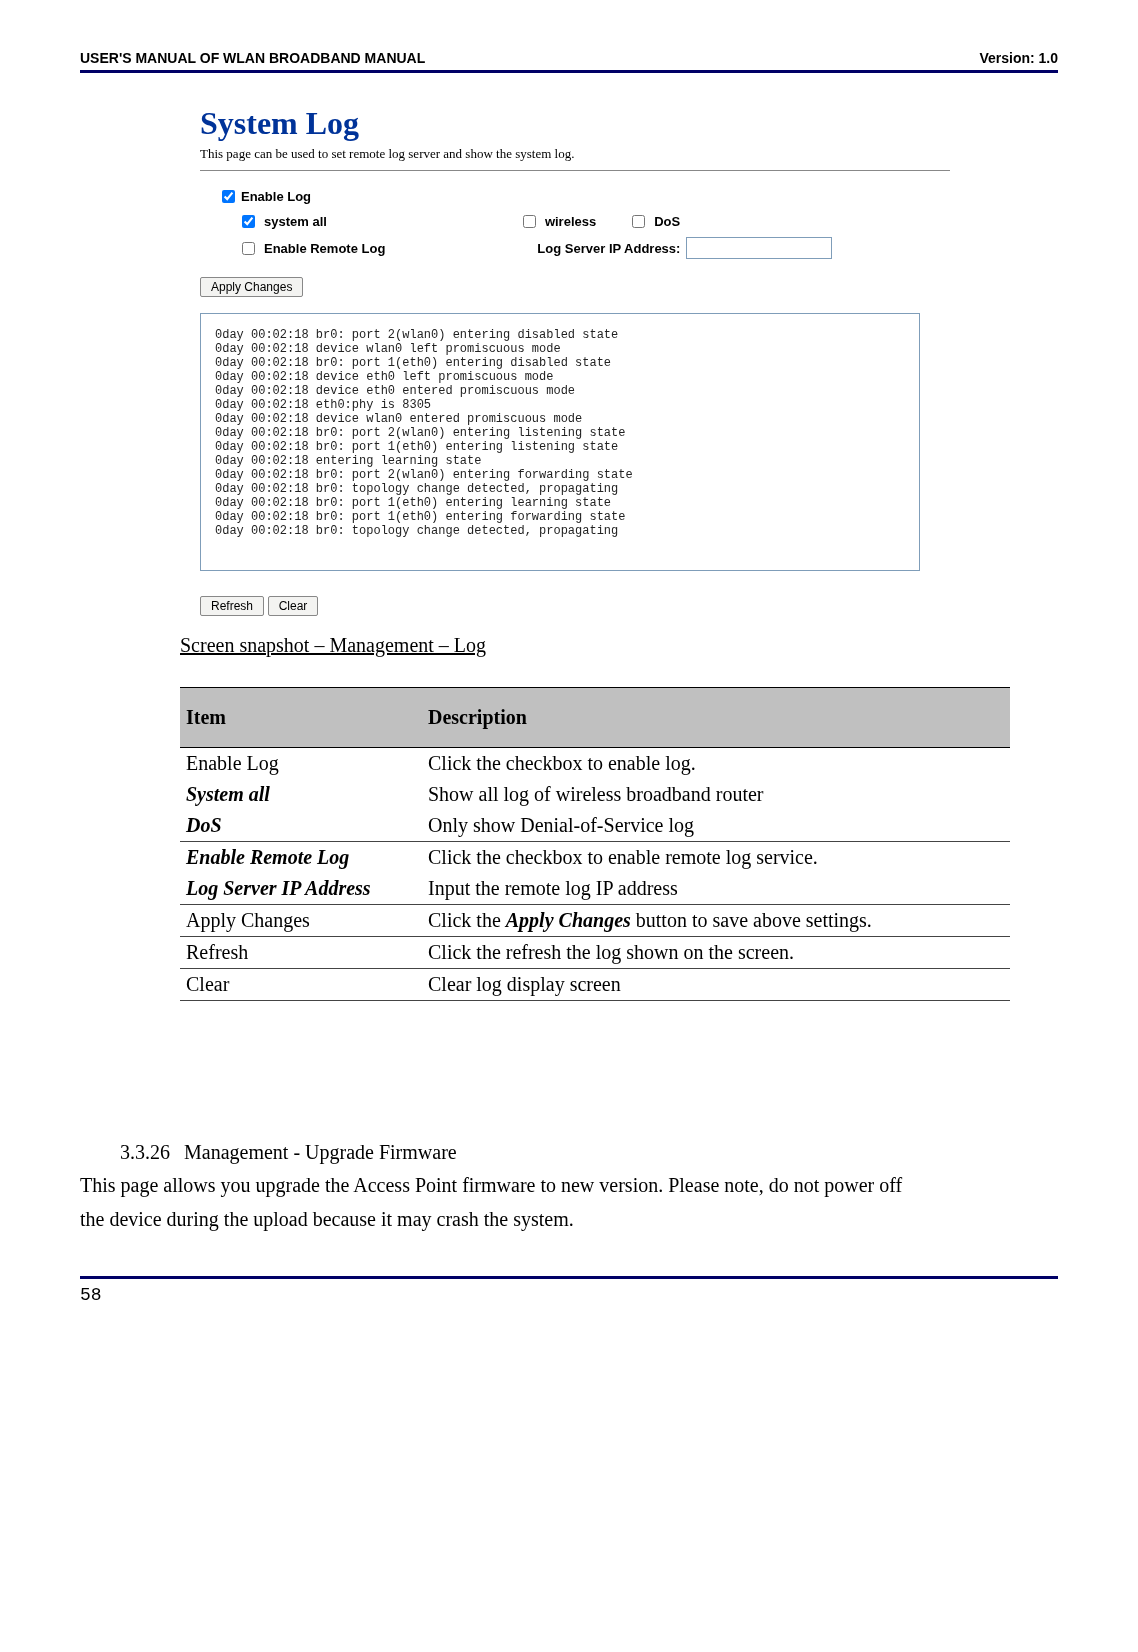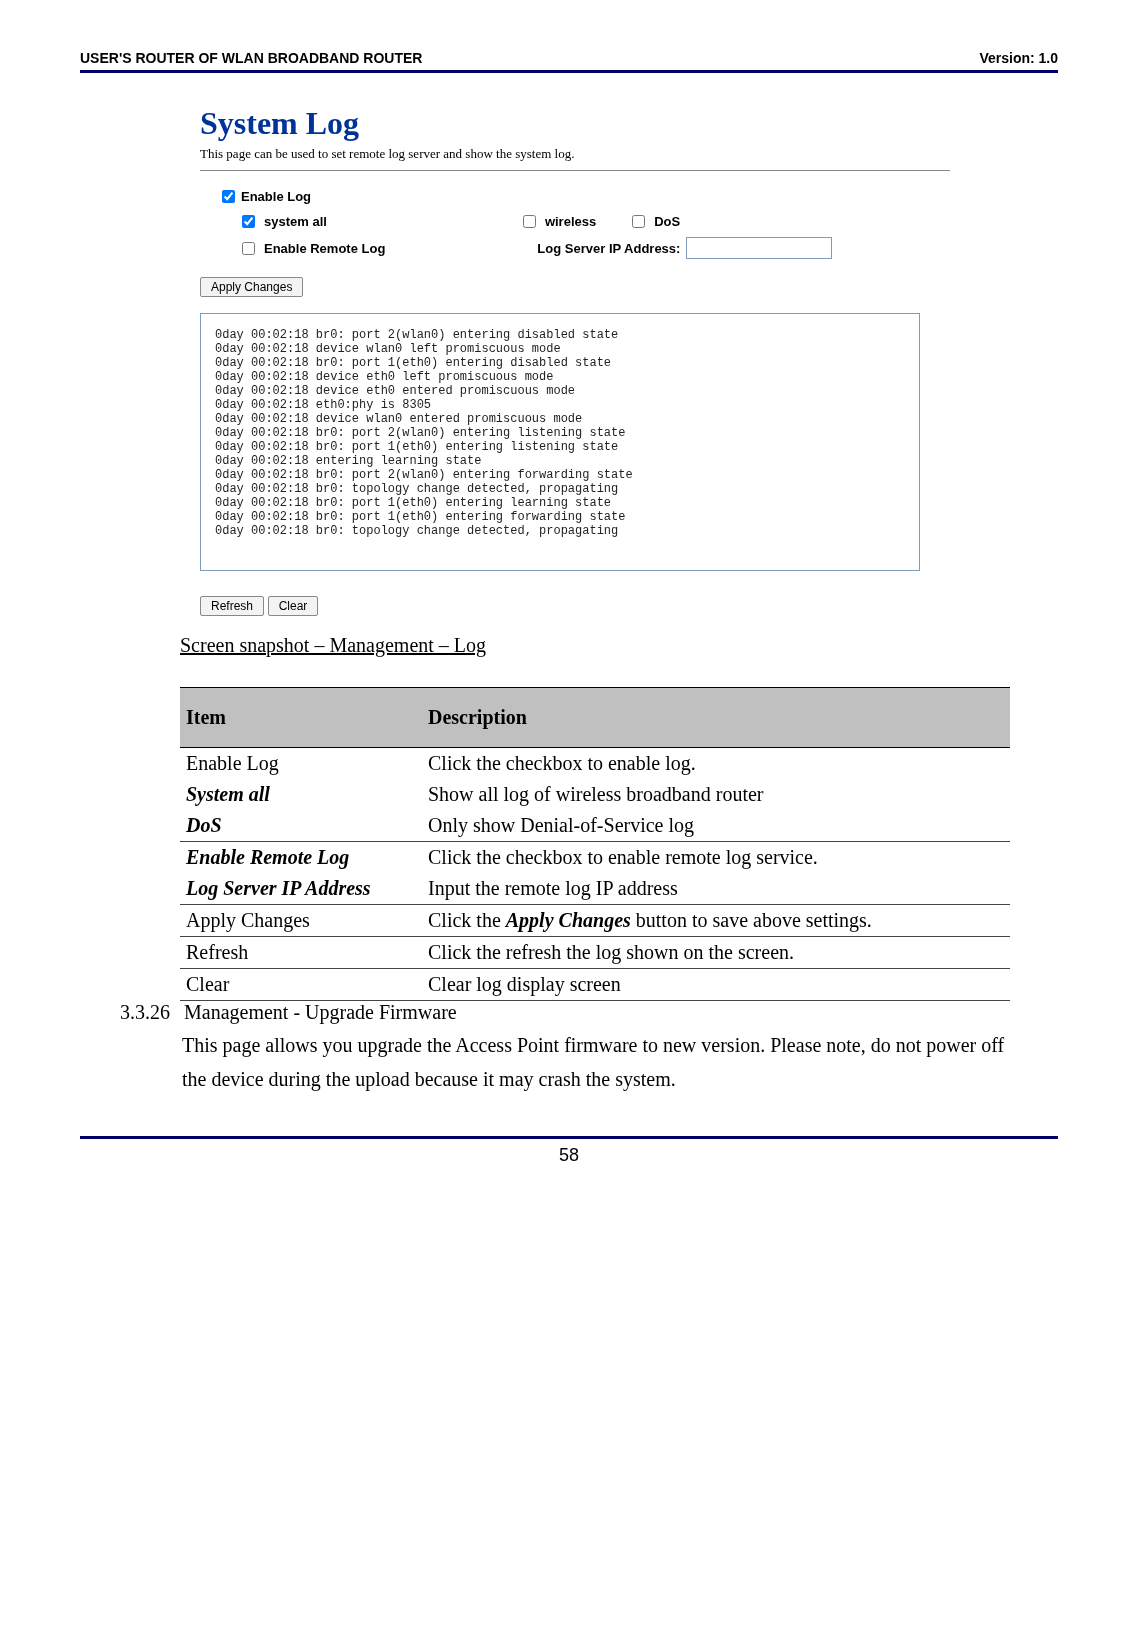--- a/index.html
+++ b/index.html
@@ -153,56 +153,56 @@
     .col-item {
       width: 230px;
     }
     .bold-italic {
       font-weight: bold;
       font-style: italic;
     }
     .section-heading-row {
       display: flex;
       align-items: baseline;
+      margin-top: 140px;
       margin-left: 40px;
     }
     .section-number {
       font-family: "Times New Roman", Times, serif;
       font-size: 20px;
       margin-right: 14px;
     }
     .section-title {
       font-family: "Times New Roman", Times, serif;
       font-size: 20px;
     }
     .section-body {
-      margin-left: 102px;
       font-family: "Times New Roman", Times, serif;
       font-size: 20px;
       line-height: 1.7;
       margin-top: 4px;
       max-width: 830px;
     }
     .footer-line {
       border: none;
       border-top: 3px solid #006;
       margin: 40px 0 6px 0;
     }
     .page-number {
-      text-align: center;
-      font-family: Liberation Sans, sans-serif;
+      text-align: left;
+      font-family: Liberation Mono, monospace;
       font-size: 18px;
     }
   </style>
 </head>
 <body>
 
 <div class="page">
   <div class="header-row">
-    <div class="header-left">USER'S ROUTER OF WLAN BROADBAND ROUTER</div>
+    <div class="header-left">USER'S MANUAL OF WLAN BROADBAND MANUAL</div>
     <div class="header-right">Version: 1.0</div>
   </div>
   <hr class="header-line">
 
   <div class="screenshot-box">
     <div class="syslog-title">System Log</div>
     <div class="syslog-subtitle">This page can be used to set remote log server and show the system log.</div>
     <hr class="syslog-hr">
 
     <div class="checkbox-row">

